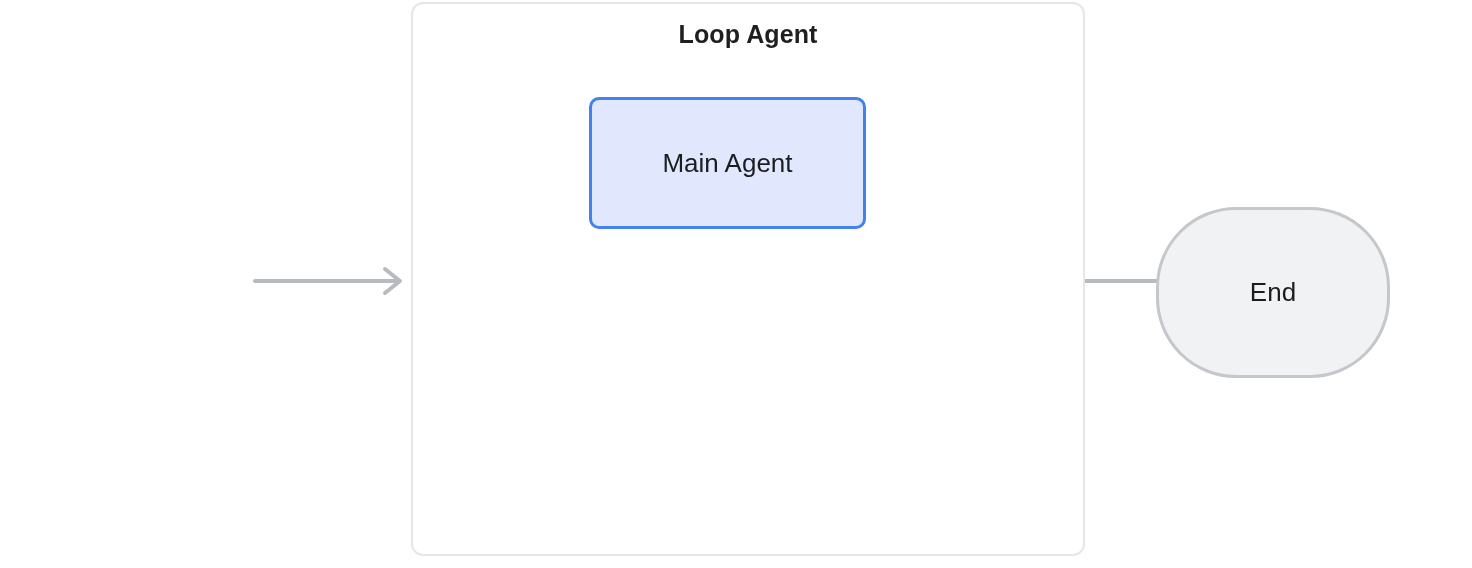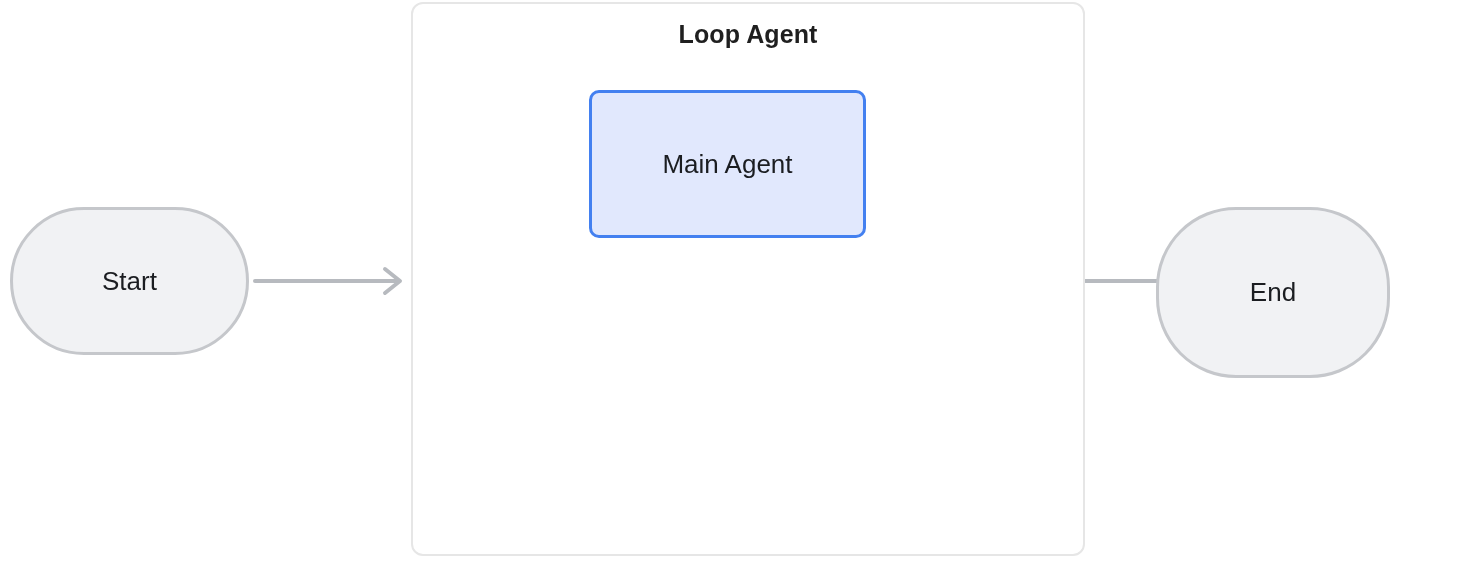--- a/index.html
+++ b/index.html
@@ -59,23 +59,23 @@
     border: 3px solid #4380f0;
     border-radius: 10px;
     display: flex;
     align-items: center;
     justify-content: center;
     font-size: 26px;
     color: #1b1d21;
   }
   #node-main-agent {
     left: 589px;
-    top: 90px;
+    top: 97px;
     width: 277px;
-    height: 148px;
+    height: 132px;
   }
   #node-critique-agent {
     left: 589px;
     top: 367px;
     width: 277px;
     height: 150px;
   }
 
   
   .node-terminal {
@@ -142,23 +142,20 @@
         <path d="M 1082 281 L 1218 281"></path>
         <polyline points="1205,269 1220,281 1205,293"></polyline>
       </g>
     </g>
   </svg>
 
   <div class="group-box">
     <div class="group-title">Loop Agent</div>
   </div>
 
-  <div class="node-terminal" id="node-start">
-    <span>Start</span>
-  </div>
 
   <div class="node-agent" id="node-main-agent">
     <span>Main Agent</span>
   </div>
 
 
   <div class="node-terminal" id="node-end">
     <span>End</span>
   </div>
 

